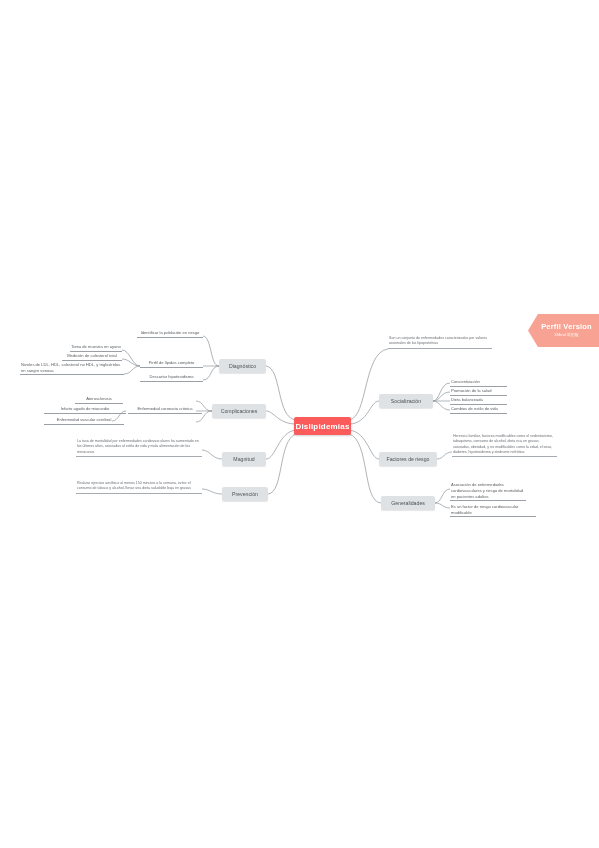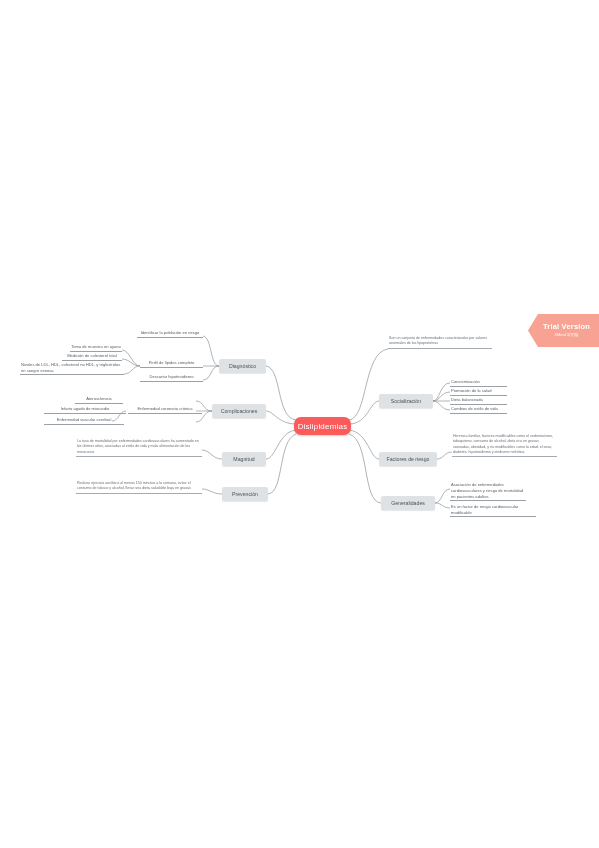--- a/index.html
+++ b/index.html
@@ -35,23 +35,23 @@
   
   .node {
     position: absolute;
     box-sizing: border-box;
     white-space: nowrap;
   }
 
   .central {
     background: #fb5b5b;
     color: #ffffff;
-    border-radius: 7px;
+    border-radius: 2px;
     font-size: 8px;
-    font-weight: normal;
+    font-weight: bold;
     text-align: center;
     letter-spacing: .2px;
     display: flex;
     align-items: center;
     justify-content: center;
     box-shadow: 0 1px 2px rgba(0,0,0,0.18);
   }
 
   .main-topic {
     background: #dfe2e5;
@@ -258,17 +258,17 @@
   </div>
 
   <div class="node main-topic" style="left:222px; top:487px; width:46px; height:14px;">
     <span>Prevención</span>
   </div>
   <div class="node" style="left:76px; top:481px; width:126px;">
     <span class="note">Realizar ejercicio aeróbico al menos 150 minutos a la semana, evitar el consumo de tabaco y alcohol, llevar una dieta saludable baja en grasas</span>
   </div>
 
   <div id="trial-badge">
-    <span class="t1">Trial Version</span>
+    <span class="t1">Perfil Version</span>
     <span class="t2">XMind 试用版</span>
   </div>
 
 </div>
 
 </body></html>

